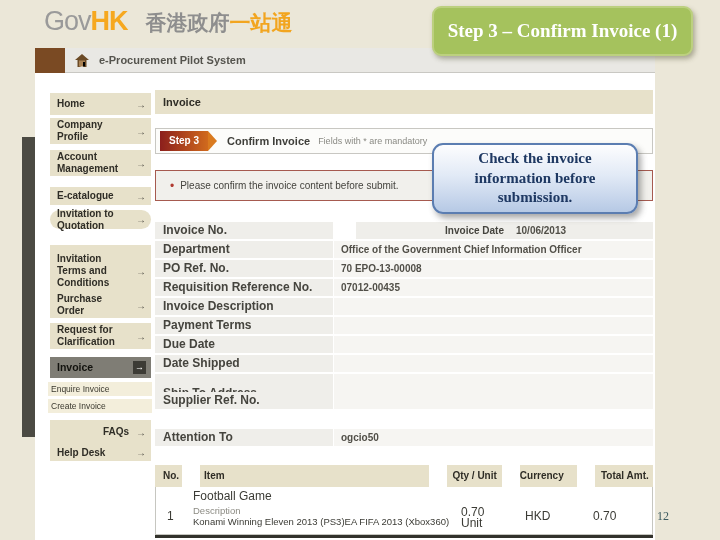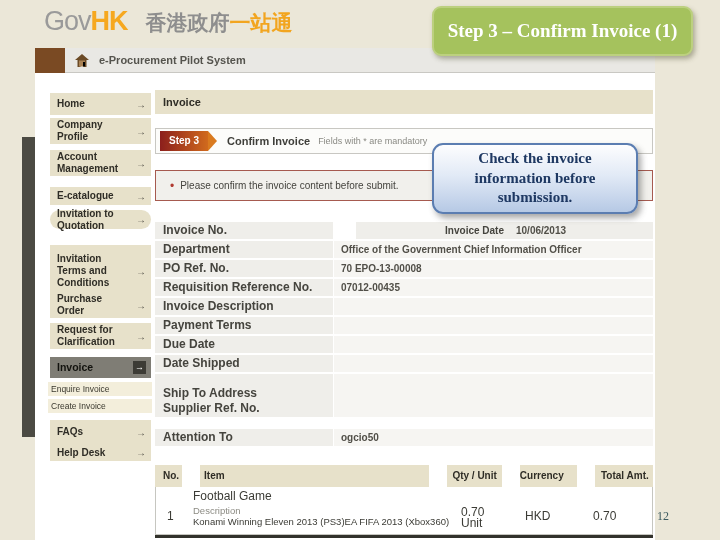--- a/index.html
+++ b/index.html
@@ -169,21 +169,21 @@
     <div class="sbtn active" style="top:309px;height:21px;">
       <span class="sbl">Invoice</span>
       <span class="arrbox">→</span>
     </div>
     <div class="ssub" style="top:334px;">
       <span>Enquire Invoice</span>
     </div>
     <div class="ssub" style="top:351px;">
       <span>Create Invoice</span>
     </div>
-    <div class="sbtn" style="top:372px;height:24px;">
+    <div class="sbtn" style="top:372px;height:24px;text-align:right;">
       <span class="sbl">FAQs</span>
       <span class="sarr">→</span>
     </div>
     <div class="sbtn" style="top:396px;height:17px;">
       <span class="sbl">Help Desk</span>
       <span class="sarr">→</span>
     </div>
 
     <div class="main">
 
@@ -233,21 +233,21 @@
         <div class="fvalue"></div>
       </div>
       <div class="frow" style="top:307px;">
         <div class="flabel">Date Shipped</div>
         <div class="fvalue"></div>
       </div>
       <div class="frow tall" style="top:326px;height:34px;">
         <div class="flabel">Ship To Address</div>
         <div class="fvalue"></div>
       </div>
-      <div class="frow" style="top:352px;">
+      <div class="frow" style="top:344px;">
         <div class="flabel">Supplier Ref. No.</div>
         <div class="fvalue"></div>
       </div>
       <div class="frow" style="top:381px;">
         <div class="flabel">Attention To</div>
         <div class="fvalue">ogcio50</div>
       </div>
 
       <div class="thead">
         <div class="th-no">No.</div>

